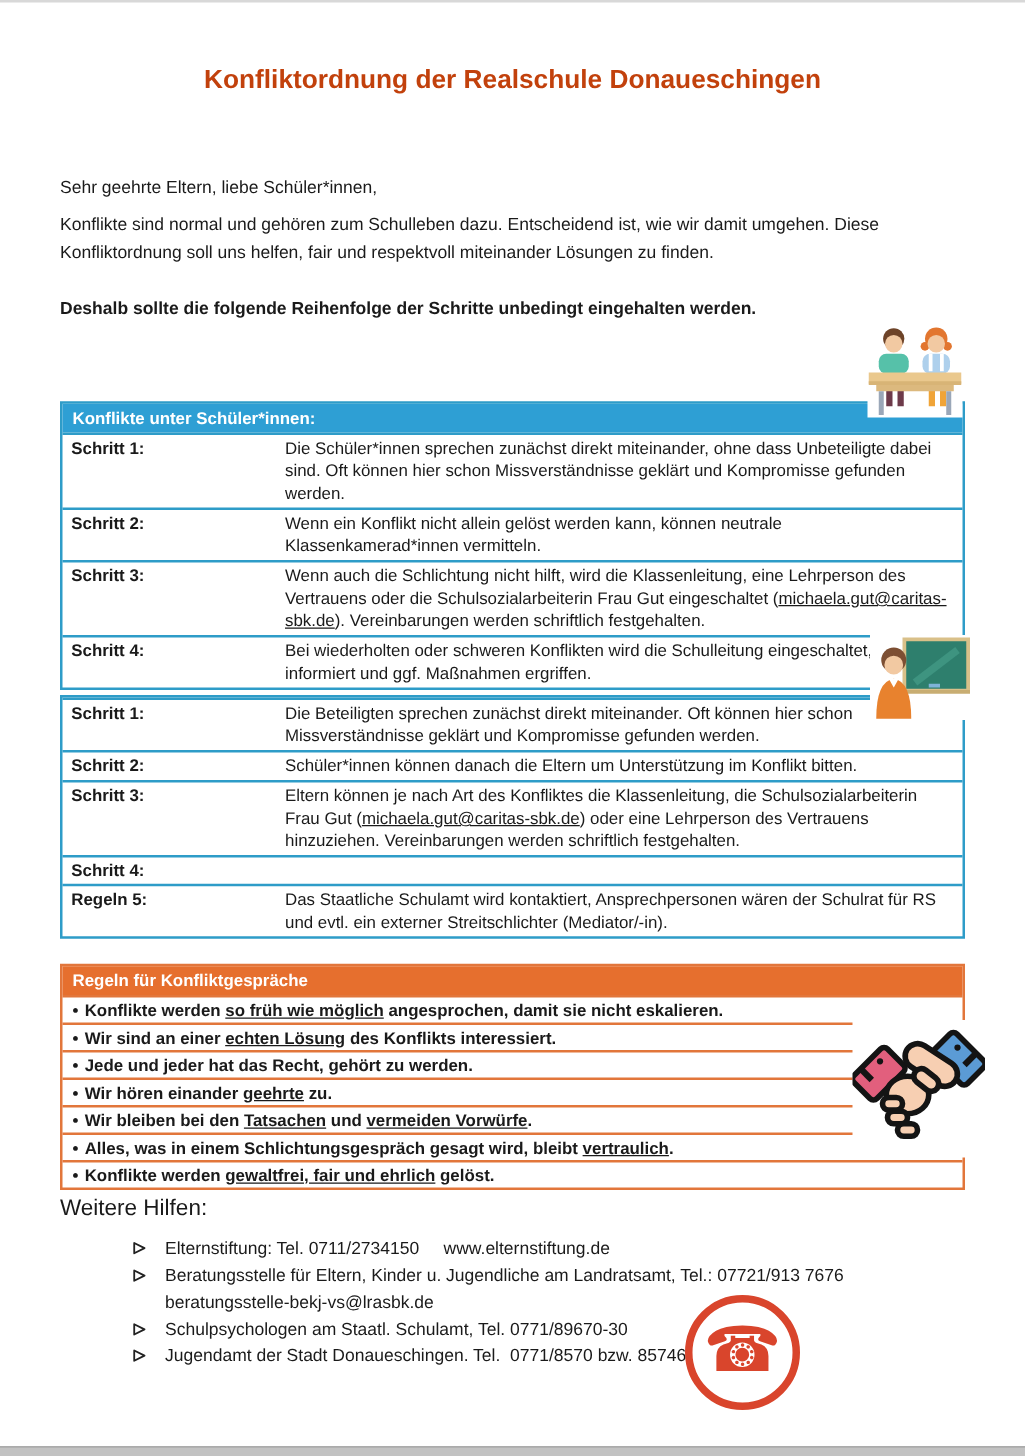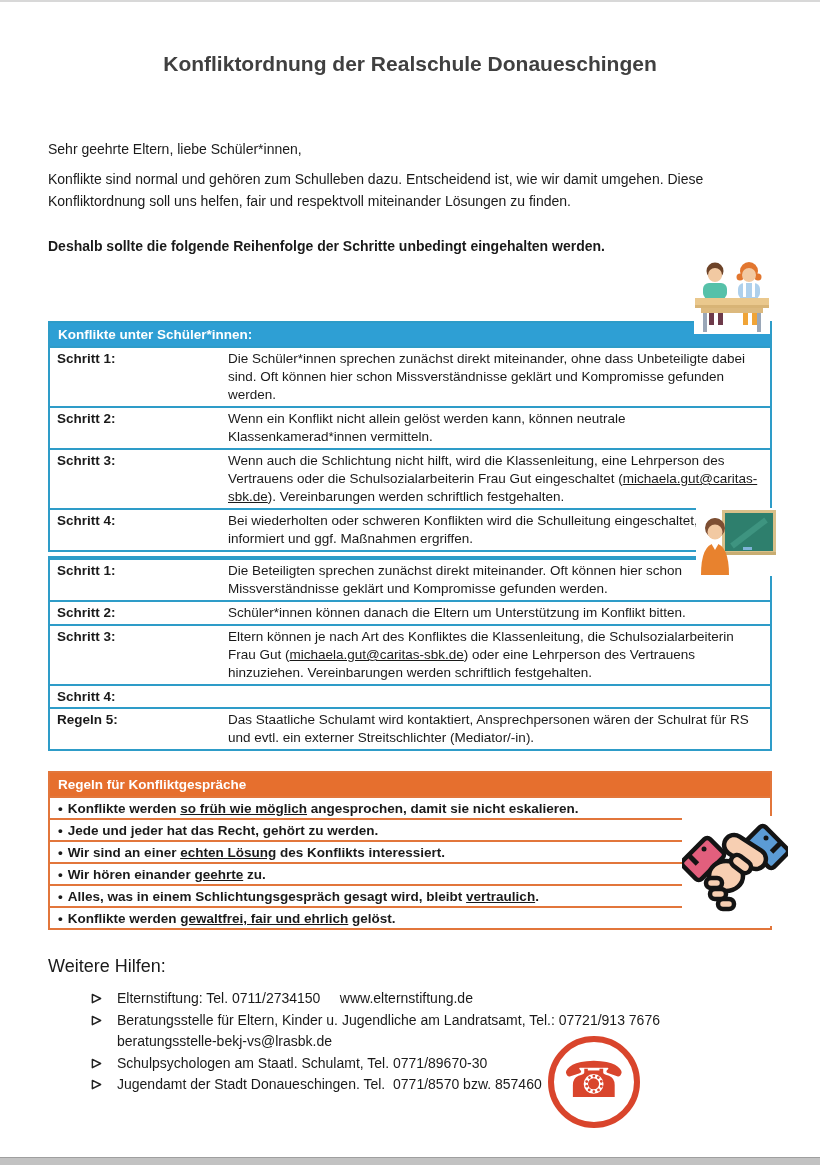--- a/index.html
+++ b/index.html
@@ -2,21 +2,21 @@
 <html><head>
 <meta charset="utf-8">
 <style>
   html,body{margin:0;padding:0;background:#ffffff;}
   .page{
     position:relative;width:820px;height:1165px;background:#ffffff;
     font-family:"Liberation Sans",sans-serif;color:#1a1a1a;overflow:hidden;
   }
   .strip-top{position:absolute;top:0;left:0;width:820px;height:2px;background:#d8d8d8;}
   .strip-bottom{position:absolute;left:0;top:1157px;width:820px;height:8px;background:#c2c2c2;border-top:1px solid #9f9f9f;}
-  .title{position:absolute;top:52px;left:0;width:100%;text-align:center;font-size:21px;font-weight:bold;color:#404040;}
+  .title{position:absolute;top:52px;left:0;width:100%;text-align:center;font-size:21px;font-weight:bold;color:#c2410c;}
   .greeting{position:absolute;left:48px;top:141px;font-size:14px;}
   .intro{position:absolute;left:48px;top:169px;width:676px;font-size:14px;line-height:21.5px;}
   .emphasis{position:absolute;left:48px;top:222px;font-size:14px;font-weight:bold;margin-top:16px;}
 
   .tbl{position:absolute;left:48px;width:724px;border:2px solid #2e9cc8;background:#fff;box-sizing:border-box;}
   #table1{top:321px;}
   #table2{top:556px;}
   .tbl-header{background:#2e9fd4;color:#ffffff;font-weight:bold;font-size:13.5px;padding:3px 0 3px 8px;line-height:17px;}
   .trow{display:flex;border-top:2px solid #2e9cc8;font-size:13.5px;line-height:18px;padding:1px 0;}
   .trow .lbl{flex:0 0 178px;font-weight:bold;padding:1px 0 0 7px;box-sizing:border-box;}
@@ -27,21 +27,21 @@
   .rules-header{background:#e66f2e;color:#ffffff;font-weight:bold;font-size:13.5px;padding:3px 0 3px 8px;line-height:17px;}
   .rrow{border-top:2px solid #e2763b;font-size:13.5px;font-weight:bold;line-height:17px;padding:1.5px 8px;}
   .rrow .bullet{margin-right:5px;}
 
   .icon-box{position:absolute;background:#ffffff;z-index:3;display:flex;align-items:center;justify-content:center;}
   #icon-students{left:694px;top:252px;width:76px;height:82px;}
   #icon-teacher{left:696px;top:508px;width:82px;height:68px;}
   #icon-handshake{left:682px;top:816px;width:106px;height:110px;}
 
   .help-heading{position:absolute;left:48px;top:956px;font-size:18px;}
-  .help-list{position:absolute;left:91px;top:988px;font-size:14px;line-height:21.5px;width:620px;}
+  .help-list{position:absolute;left:106px;top:988px;font-size:14px;line-height:21.5px;width:620px;}
   .help-item{display:flex;align-items:flex-start;}
   .arrow{width:11px;height:11px;margin:5px 15px 0 0;flex:none;}
   .help-text{flex:1;}
 
   .phone{position:absolute;left:548px;top:1036px;width:80px;height:80px;border:6px solid #d9452c;
     border-radius:50%;display:flex;align-items:center;justify-content:center;z-index:1;background:#fff;}
   .phone-glyph{font-family:"DejaVu Sans",sans-serif;font-size:50px;color:#d9452c;line-height:1;transform:translateY(-2px);}
 </style>
 </head>
 <body>
@@ -131,23 +131,24 @@
     </div>
     <div class="trow">
       <div class="lbl">Regeln 5:</div>
       <div class="txt"><span>Das Staatliche Schulamt wird kontaktiert, Ansprechpersonen wären der Schulrat für RS und evtl. ein externer Streitschlichter (Mediator/-in).</span></div>
     </div>
   </div>
 
   <div class="rules">
     <div class="rules-header">Regeln für Konfliktgespräche</div>
     <div class="rrow"><span class="bullet">•</span><span><span>Konflikte werden </span><span class="u">so früh wie möglich</span><span> angesprochen, damit sie nicht eskalieren.</span></span></div>
+    <div class="rrow"><span class="bullet">•</span><span><span>Wir sind an einer </span><span class="u">echten Lösung</span><span> des Konflikts interessiert.</span></span></div>
     <div class="rrow"><span class="bullet">•</span><span><span>Jede und jeder hat das Recht, gehört zu werden.</span></span></div>
-    <div class="rrow"><span class="bullet">•</span><span><span>Wir sind an einer </span><span class="u">echten Lösung</span><span> des Konflikts interessiert.</span></span></div>
     <div class="rrow"><span class="bullet">•</span><span><span>Wir hören einander </span><span class="u">geehrte</span><span> zu.</span></span></div>
+    <div class="rrow"><span class="bullet">•</span><span><span>Wir bleiben bei den </span><span class="u">Tatsachen</span><span> und </span><span class="u">vermeiden Vorwürfe</span><span>.</span></span></div>
     <div class="rrow"><span class="bullet">•</span><span><span>Alles, was in einem Schlichtungsgespräch gesagt wird, bleibt </span><span class="u">vertraulich</span><span>.</span></span></div>
     <div class="rrow"><span class="bullet">•</span><span><span>Konflikte werden </span><span class="u">gewaltfrei, fair und ehrlich</span><span> gelöst.</span></span></div>
   </div>
 
   <div class="icon-box" id="icon-handshake">
     <svg width="106" height="110" viewBox="0 0 106 110">
       <g stroke="#141414" stroke-width="4.5" stroke-linejoin="round" stroke-linecap="round">
         <rect x="2" y="30" width="38" height="26" rx="4" fill="#e25f7d" transform="rotate(-45 21 43)"></rect>
         <rect x="66" y="18" width="38" height="26" rx="4" fill="#5b9bd5" transform="rotate(45 85 31)"></rect>
         <rect x="40" y="26" width="46" height="20" rx="10" fill="#f7cfb2" transform="rotate(33 63 36)"></rect>

